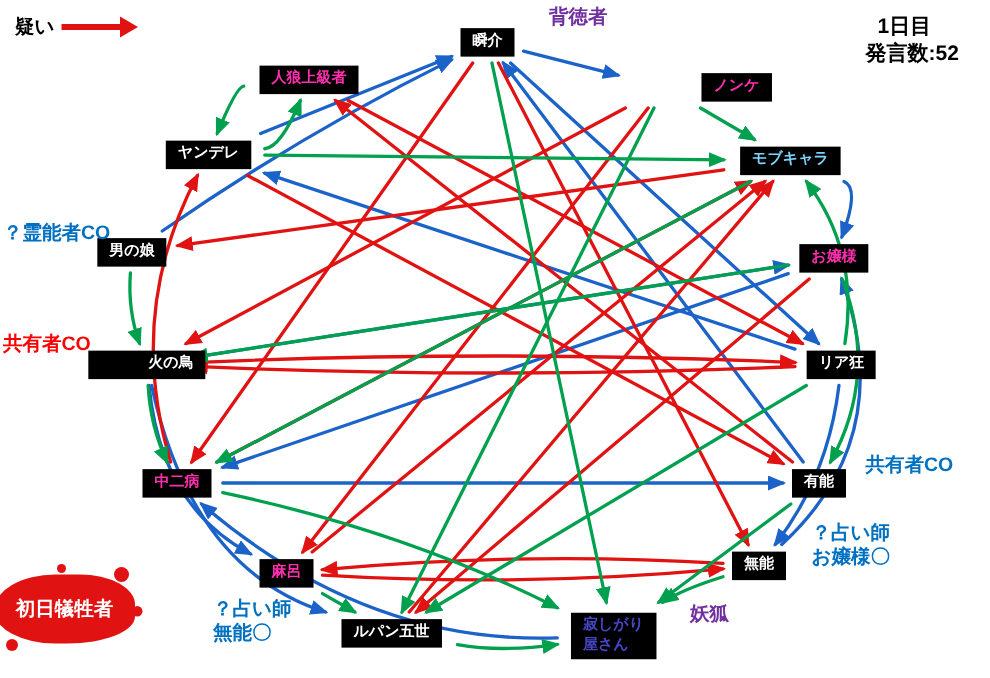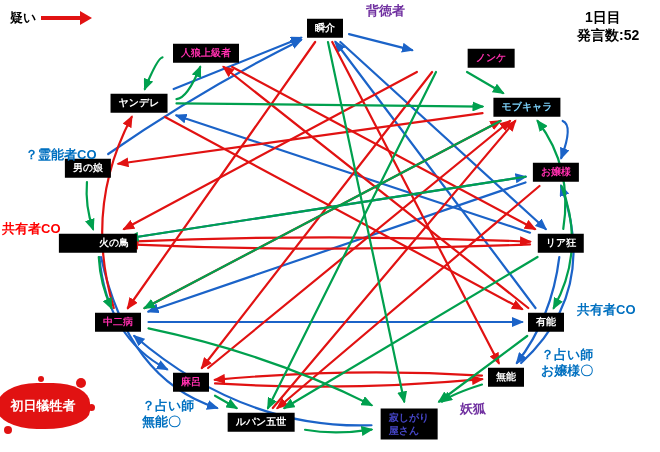--- a/index.html
+++ b/index.html
@@ -121,21 +121,21 @@
           <span class="head" style="border-left-color: rgb(225, 18, 18);"></span>
         </span>
     </div>
   </div>
 
   <div id="day-info">
     <div class="line1">1日目</div>
     <div class="line2">発言数:52</div>
   </div>
 
-  <div class="ann" style="left: 2px; top: 147px; color: rgb(0, 112, 192); margin-left: 23px;">？霊能者CO</div>
+  <div class="ann" style="left: 2px; top: 147px; color: rgb(0, 112, 192);">？霊能者CO</div>
   <div class="ann" style="left: 2px; top: 221px; color: rgb(255, 0, 0);">共有者CO</div>
   <div class="ann" style="left: 366px; top: 3px; color: rgb(112, 48, 160);">背徳者</div>
   <div class="ann" style="left: 577px; top: 302px; color: rgb(0, 112, 192);">共有者CO</div>
   <div class="ann" style="left: 541px; top: 347px; color: rgb(0, 112, 192);">？占い師
 お嬢様〇</div>
   <div class="ann" style="left: 142px; top: 398px; color: rgb(0, 112, 192);">？占い師
 無能〇</div>
   <div class="ann" style="left: 460px; top: 401px; color: rgb(112, 48, 160);">妖狐</div>
 
   <div id="first-victim">

